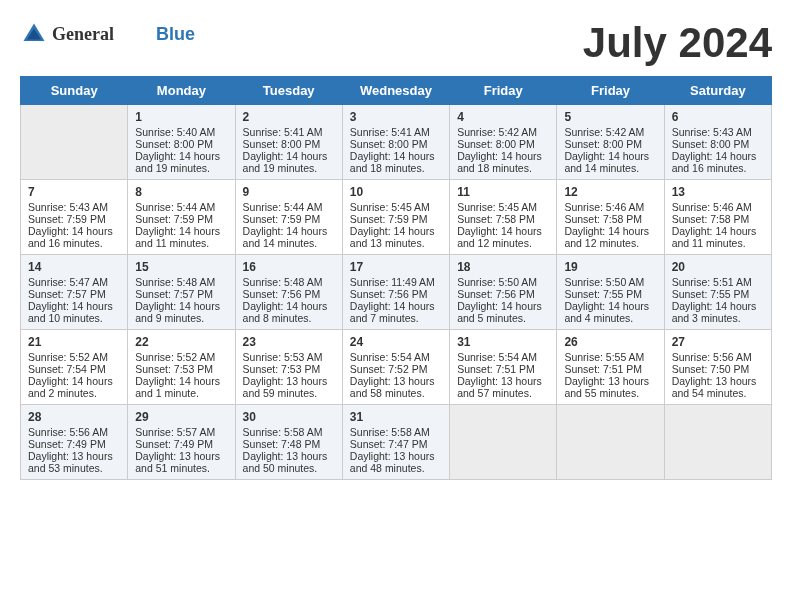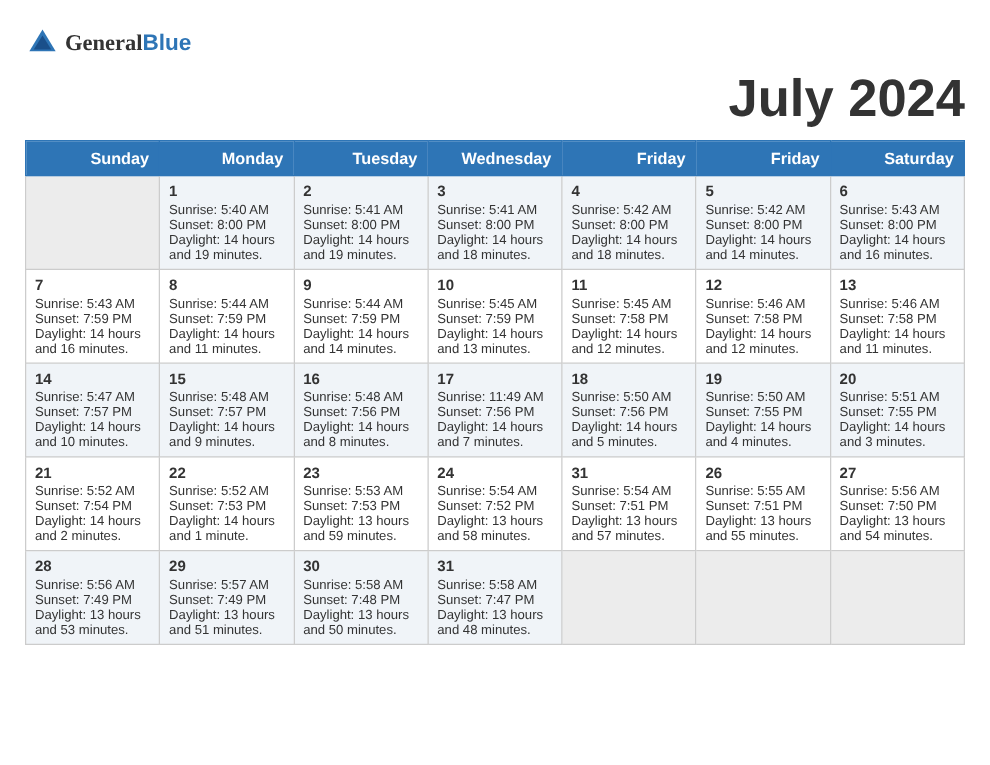--- a/index.html
+++ b/index.html
@@ -20,41 +20,40 @@
       display: flex;
       align-items: center;
       gap: 4px;
     }
     .logo-icon {
       width: 28px;
       height: 28px;
     }
     .title-block {
       text-align: right;
-      margin-top: 36px;
     }
     .month-title {
       font-size: 42px;
       font-weight: bold;
       color: #333;
       line-height: 1.1;
     }
     .location-title {
       font-size: 16px;
       color: #555;
     }
     .calendar {
       width: 100%;
       border-collapse: collapse;
       border: 1px solid #ccc;
     }
     .calendar th {
       background-color: #2e75b6;
       color: white;
-      text-align: right;
+      text-align: center;
       padding: 6px 8px;
       font-size: 13px;
       border: 1px solid #2e75b6;
     }
     .calendar td {
       vertical-align: top;
       padding: 5px 7px;
       border: 1px solid #ccc;
       font-size: 10.5px;
       color: #333;
@@ -83,21 +82,21 @@
 
 <div class="header">
   <div class="logo">
     <svg class="logo-icon" viewBox="0 0 40 40">
       <polygon points="20,5 35,30 5,30" fill="#2e75b6"></polygon>
       <polygon points="20,12 30,28 10,28" fill="#1a4f8a"></polygon>
     </svg>
     <div>
       <div style="display:flex; gap:0;">
         <span style="font-size:18px;font-weight:bold;color:#333;font-family:Liberation Serif, serif;">General</span>
-        <span style="font-size:18px;font-weight:bold;color:#2e75b6;">Blue</span>
+        <span style="font-size:18px;font-weight:bold;color:#2e75b6;margin-left:42px;">Blue</span>
       </div>
     </div>
   </div>
   <div class="title-block">
     <div class="month-title">July 2024</div>
   </div>
 </div>
 
 <table class="calendar">
   <thead>

